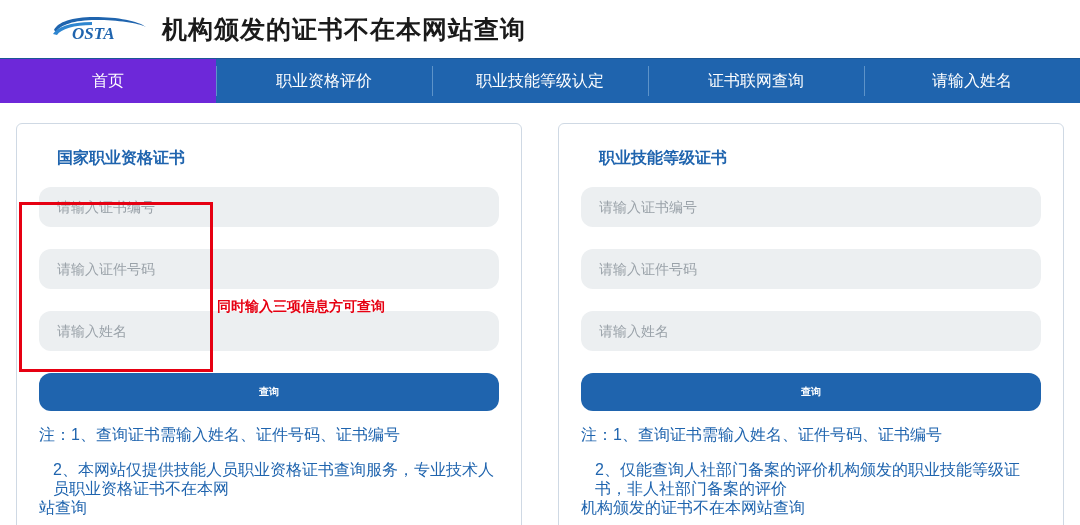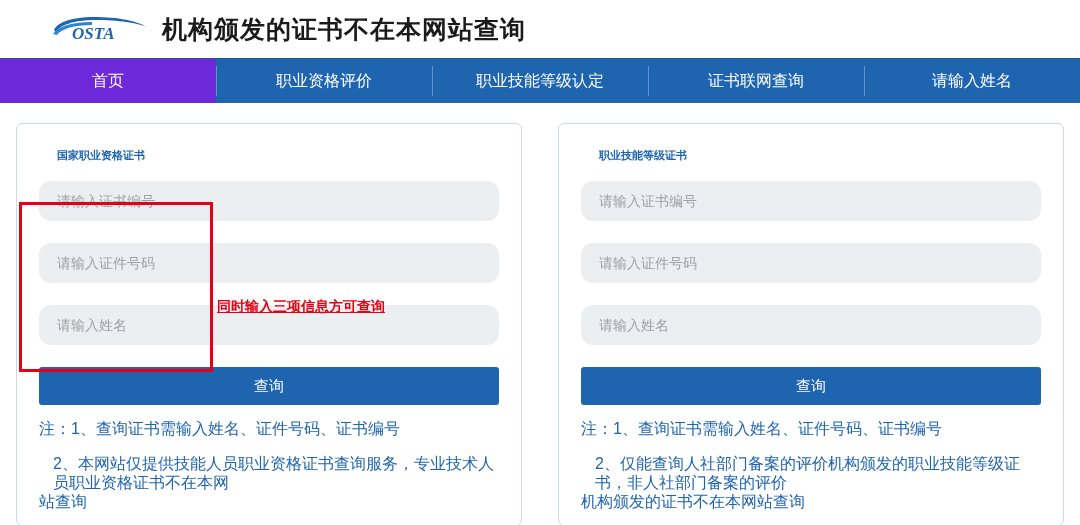--- a/index.html
+++ b/index.html
@@ -84,21 +84,21 @@
     border: 1px solid #cfd9e4;
     border-radius: 6px;
     background: #ffffff;
     padding: 20px 22px 14px 22px;
     box-sizing: border-box;
     min-height: 380px;
     position: relative;
   }
   .panel-title {
     color: #1f64ae;
-    font-size: 11px;
+    font-size: 16px;
     font-weight: bold;
     margin: 4px 0 18px 18px;
   }
   .field {
     height: 40px;
     background: #eceff1;
     border: none;
     border-radius: 12px;
     width: 100%;
     box-sizing: border-box;
@@ -111,26 +111,27 @@
     margin-bottom: 22px;
   }
   .field::placeholder { color: #9aa2a9; }
 
   .submit-btn {
     display: block;
     width: 100%;
     height: 38px;
     background: #1f64ae;
     color: #ffffff;
-    font-size: 15px;
+    font-size: 10px;
     border: none;
-    border-radius: 3px;
+    border-radius: 12px;
     cursor: pointer;
     font-family: "Liberation Sans", sans-serif;
     margin-top: 6px;
+    font-weight: bold;
   }
 
   .note {
     margin-top: 14px;
     color: #1f64ae;
     font-size: 16px;
     line-height: 19px;
   }
   .note-line { display: block; }
   .note-indent { padding-left: 14px; margin-top: 16px; }
@@ -192,21 +193,21 @@
 
     <button class="submit-btn">查询</button>
 
     <div class="note">
       <span class="note-line">注：1、查询证书需输入姓名、证件号码、证书编号</span>
       <span class="note-line note-indent">2、本网站仅提供技能人员职业资格证书查询服务，专业技术人员职业资格证书不在本网</span>
       <span class="note-line">站查询</span>
     </div>
 
     <div class="highlight-box" style="left: 2px; top: 78px; width: 188px; height: 164px;"></div>
-    <div class="hint-red" style="left: 200px; top: 174px; text-decoration: underline;">同时输入三项信息方可查询</div>
+    <div class="hint-red" style="left: 200px; top: 174px;">同时输入三项信息方可查询</div>
   </div>
 
   <div class="panel">
     <div class="panel-title">职业技能等级证书</div>
 
     <input class="field" placeholder="请输入证书编号" style="">
     <input class="field" placeholder="请输入证件号码" style="">
     <input class="field" placeholder="请输入姓名" style="">
 
     <button class="submit-btn">查询</button>

